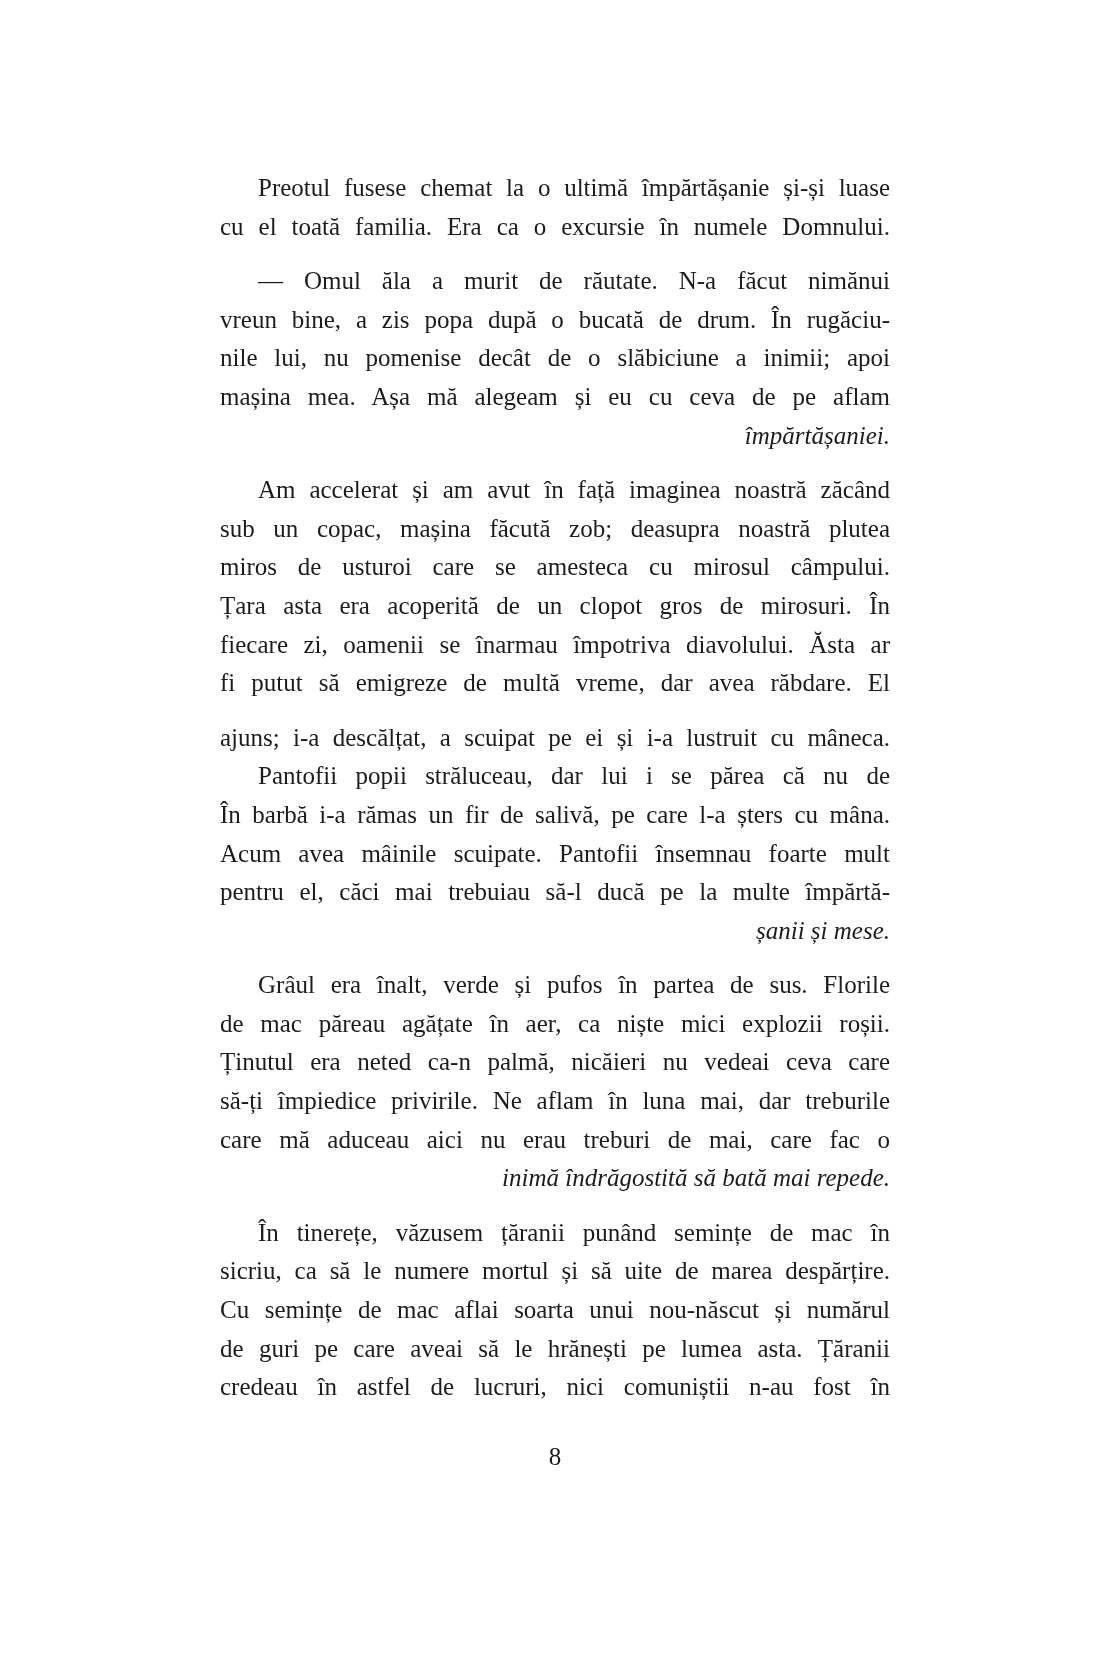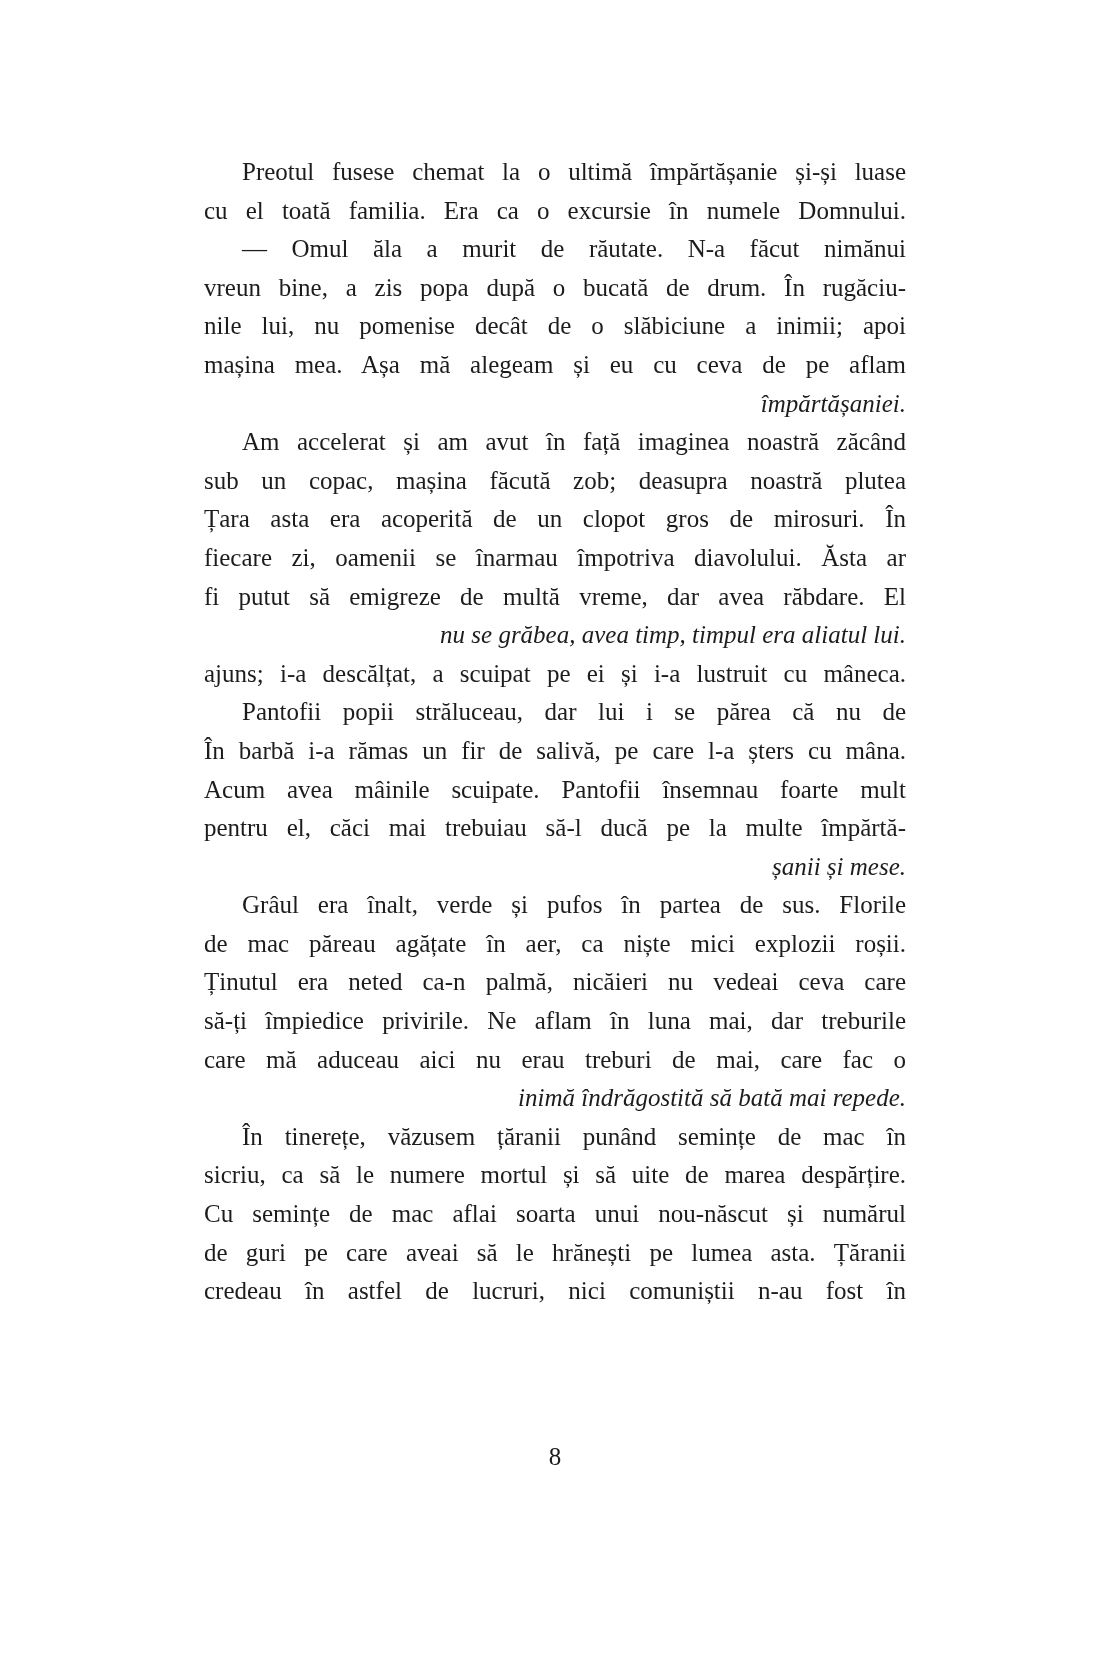--- a/index.html
+++ b/index.html
@@ -20,21 +20,21 @@
     background: #ffffff;
   }
   .text-block {
     position: absolute;
     left: 204px;
     top: 153px;
     width: 702px;
     color: #1c1c1c;
   }
   .paragraph {
-    margin: 0;
+    margin: 16px;
     padding: 0;
   }
   .line {
     font-size: 25px;
     line-height: 38.6px;
     white-space: normal;
     color: #1c1c1c;
   }
   .line.full {
     text-align: justify;
@@ -70,24 +70,24 @@
       <div class="paragraph">
         <div class="line full indent">— Omul ăla a murit de răutate. N-a făcut nimănui</div>
         <div class="line full">vreun bine, a zis popa după o bucată de drum. În rugăciu-</div>
         <div class="line full">nile lui, nu pomenise decât de o slăbiciune a inimii; apoi</div>
         <div class="line full">mașina mea. Așa mă alegeam și eu cu ceva de pe aflam</div>
         <div class="line short">împărtășaniei.</div>
       </div>
       <div class="paragraph">
         <div class="line full indent">Am accelerat și am avut în față imaginea noastră zăcând</div>
         <div class="line full">sub un copac, mașina făcută zob; deasupra noastră plutea</div>
+        <div class="line full">miros de usturoi care se amesteca cu mirosul câmpului.</div>
         <div class="line full">Țara asta era acoperită de un clopot gros de mirosuri. În</div>
         <div class="line full">fiecare zi, oamenii se înarmau împotriva diavolului. Ăsta ar</div>
         <div class="line full">fi putut să emigreze de multă vreme, dar avea răbdare. El</div>
-        <div class="line short">nu se grăbea, avea timp, timpul era aliatul lui.</div>
       </div>
       <div class="paragraph">
         <div class="line full">ajuns; i-a descălțat, a scuipat pe ei și i-a lustruit cu mâneca.</div>
         <div class="line full indent">Pantofii popii străluceau, dar lui i se părea că nu de</div>
         <div class="line full">În barbă i-a rămas un fir de salivă, pe care l-a șters cu mâna.</div>
         <div class="line full">Acum avea mâinile scuipate. Pantofii însemnau foarte mult</div>
         <div class="line full">pentru el, căci mai trebuiau să-l ducă pe la multe împărtă-</div>
         <div class="line short">șanii și mese.</div>
       </div>
       <div class="paragraph">

